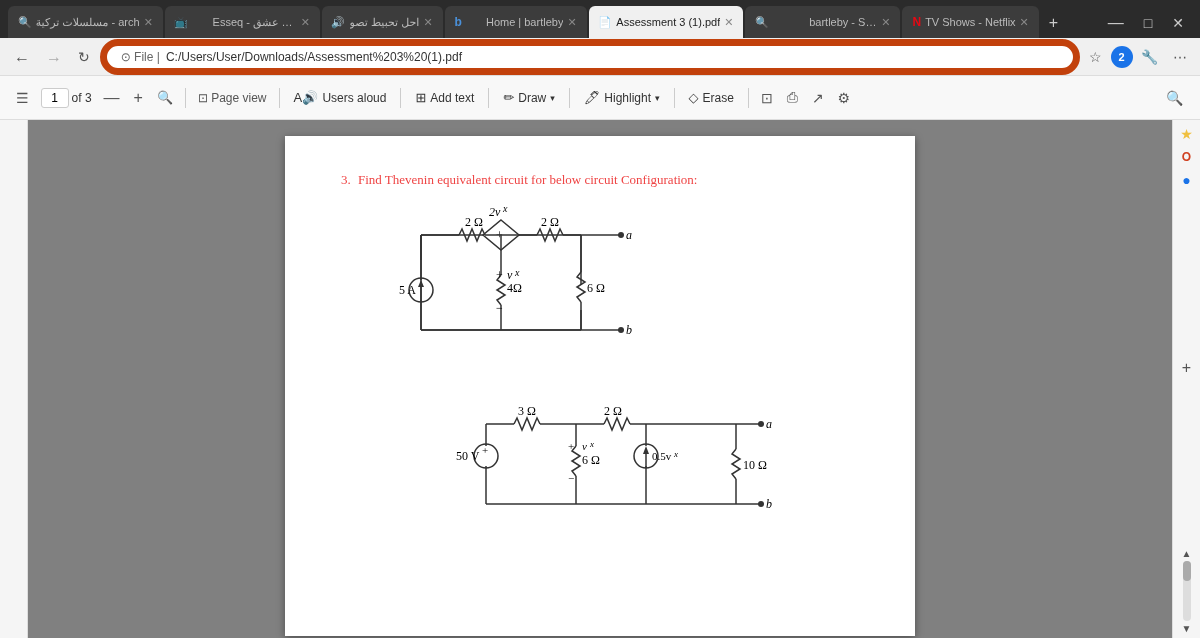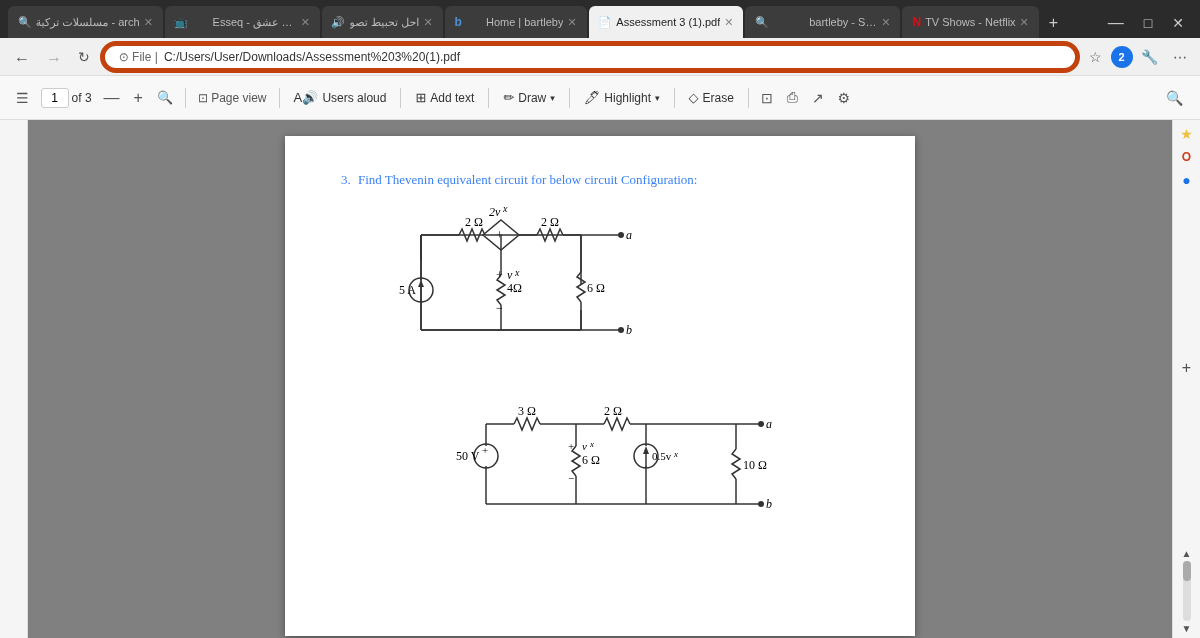--- a/index.html
+++ b/index.html
@@ -60,21 +60,21 @@
     <span style="color:#ccc; font-size:14px; padding:2px 8px; cursor:pointer;">□</span>
     <span style="color:#ccc; font-size:14px; padding:2px 8px; cursor:pointer;">✕</span>
   </div>
 </div>
 
 <div style="background:#f0f0f0; height:38px; display:flex; align-items:center; padding:4px 8px; gap:4px; border-bottom:1px solid #ddd;">
   <button style="background:none; border:none; cursor:pointer; color:#555; font-size:16px; padding:3px 6px; border-radius:4px;">←</button>
   <button style="background:none; border:none; cursor:pointer; color:#aaa; font-size:16px; padding:3px 6px; border-radius:4px;">→</button>
   <button style="background:none; border:none; cursor:pointer; color:#555; font-size:14px; padding:3px 6px; border-radius:4px;">↻</button>
 
-  <div style="flex:1; background:#fff; border:5px solid #c2410c; border-radius:20px; padding:4px 14px; font-size:12px; color:#333; display:flex; align-items:center; gap:6px;">
+  <div style="flex:1; background:#fff; border:7px solid #c2410c; border-radius:20px; padding:4px 14px; font-size:12px; color:#333; display:flex; align-items:center; gap:6px;">
     <span style="color:#666;">⊙ File |</span>
     <span>C:/Users/User/Downloads/Assessment%203%20(1).pdf</span>
   </div>
 
   <div style="display:flex; gap:4px; align-items:center;">
     <span style="font-size:14px; color:#555; cursor:pointer; padding:3px 5px;">☆</span>
     <div style="width:22px; height:22px; background:#1a73e8; border-radius:50%; display:flex; align-items:center; justify-content:center; color:#fff; font-size:11px; font-weight:bold;">2</div>
     <span style="font-size:14px; color:#555; cursor:pointer; padding:3px 5px;">🔧</span>
     <span style="font-size:14px; color:#555; cursor:pointer; padding:3px 5px;">⋯</span>
   </div>
@@ -131,21 +131,21 @@
   </div>
 </div>
 
 <div style="display:flex; height:calc(638px - 38px - 38px - 44px); background:#808080;">
 
   <div style="width:28px; background:#f5f5f5; border-right:1px solid #ddd; display:flex; flex-direction:column; align-items:center; padding-top:6px; gap:6px;">
   </div>
 
   <div style="flex:1; overflow-y:auto; display:flex; flex-direction:column; align-items:center; padding:16px 0; background:#808080; gap:16px;">
 
-    <div style="background:#fff; width:630px; min-height:500px; box-shadow:0 2px 8px rgba(0,0,0,0.4); padding:36px 25px 36px 56px; font-family:'Times New Roman',serif; font-size:13px; color:#3b82f6;">
+    <div style="background:#fff; width:630px; min-height:500px; box-shadow:0 2px 8px rgba(0,0,0,0.4); padding:36px 25px 36px 56px; font-family:'Times New Roman',serif; font-size:13px; color:#ef4444;">
 
       <div style="margin-bottom:24px;">
         <p style="margin-bottom:8px;">
           <span style="margin-right:4px;">3.</span>
           <span>Find Thevenin equivalent circuit for below circuit Configuration:</span>
         </p>
 
         <div style="display:flex; justify-content:flex-start; margin:12px 0;text-decoration:underline;">
           <svg width="320" height="180" viewBox="0 0 320 180">
 

